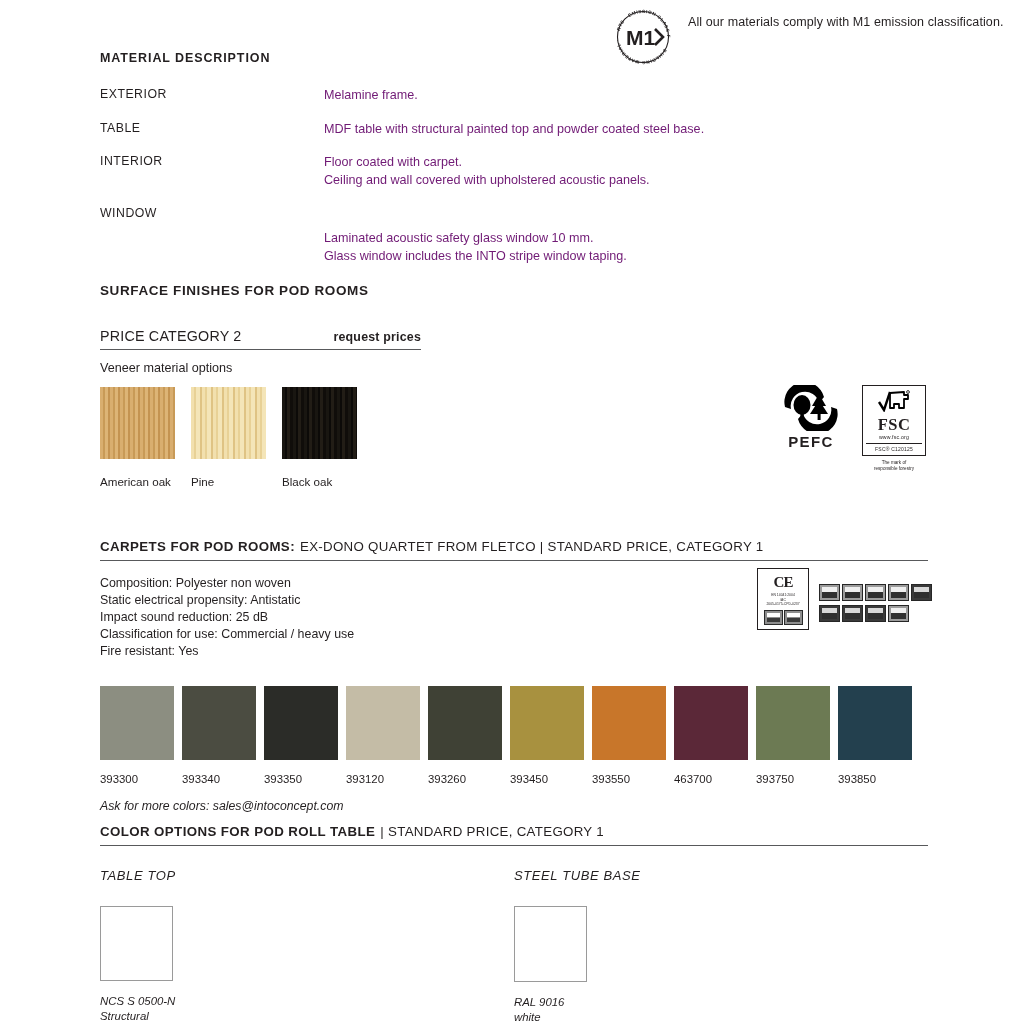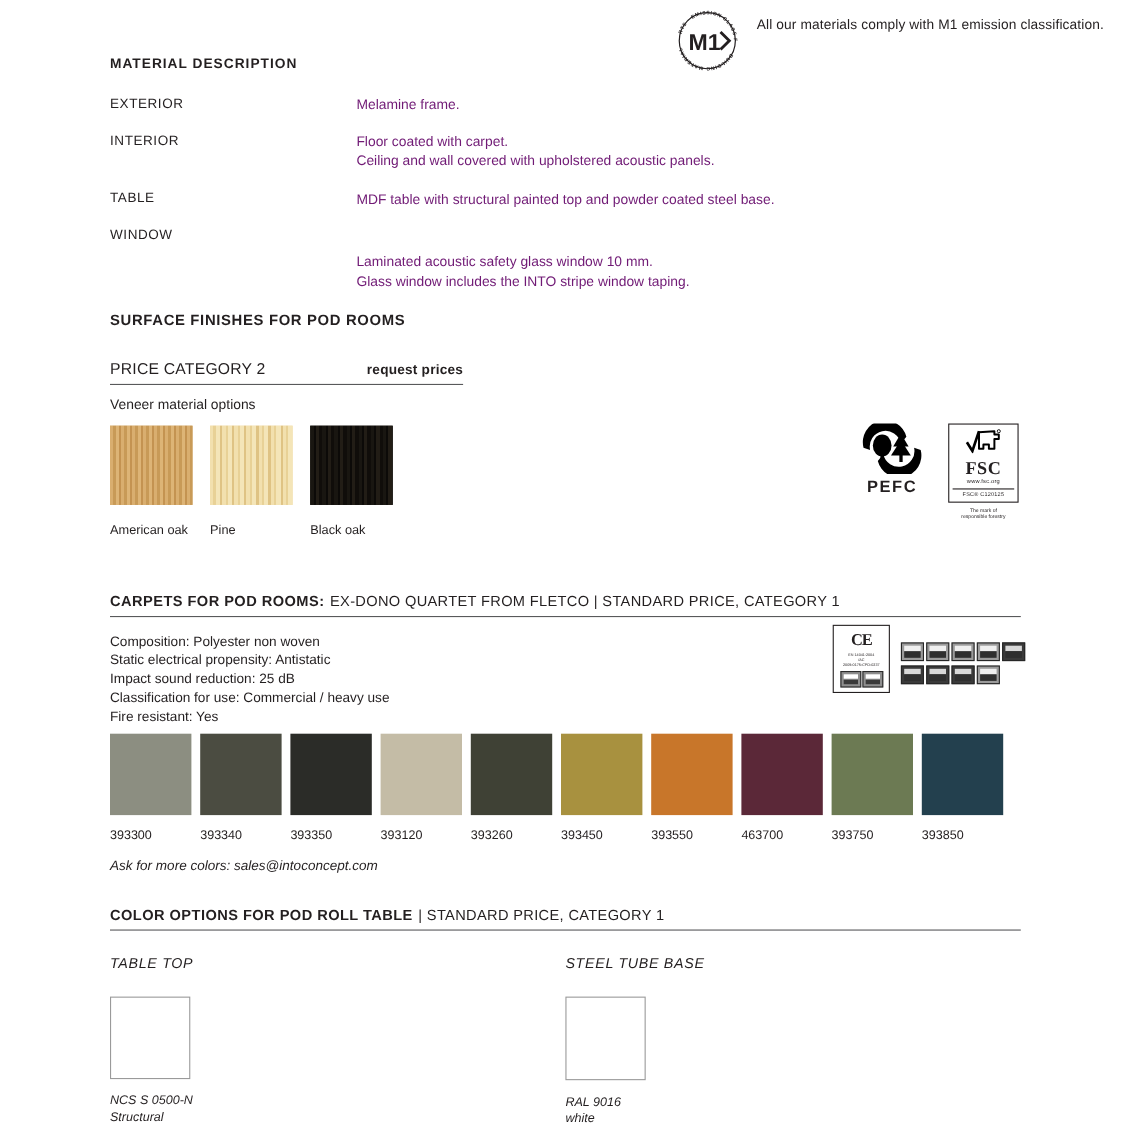--- a/index.html
+++ b/index.html
@@ -61,21 +61,21 @@
   .fsc-url { font-size: 5.2px; letter-spacing: .2px; margin-top: 1px; }
   .fsc-code { font-size: 5px; letter-spacing: .2px; margin-top: 3px; border-top: .6px solid #231f20; padding-top: 2px;}
   .fsc-tag { font-size: 4.6px; line-height: 6px; margin-top: 4px; text-align: center; width: 64px; }
 
   
   .carpets { position: absolute; left: 100px; top: 528px; width: 828px; }
   .rule-head { display: flex; align-items: baseline; border-bottom: 1.3px solid #58595b; padding-bottom: 6px; }
   .rule-head .b { font-size: 13.3px; font-weight: bold; letter-spacing: .4px; margin-top: 11px; }
   .rule-head .n { font-size: 13.3px; letter-spacing: .3px; margin-left: 5px; }
   .carp-specs { margin-top: 14px; font-size: 12.4px; line-height: 17px; }
-  .carp-grid { display: flex; margin-top: 7px; align-items: flex-end; }
+  .carp-grid { display: flex; margin-top: 26px; align-items: flex-end; }
   .cp { margin-right: 8px; }
   .cp .chip { width: 74px; height: 74px; }
   .cp .cap { font-size: 11.4px; margin-top: 13px; }
   .askmore { font-style: italic; font-size: 12.3px; margin-top: 14px; }
 
   
   .ce-area { position: absolute; left: 757px; top: 568px; display: flex; gap: 10px; align-items: flex-start;}
   .ce-box { width: 52px; height: 62px; border: 1px solid #231f20; display: flex; flex-direction: column; align-items: center; padding-top: 5px;}
   .ce-mark { font-size: 15px; font-weight: bold; font-family: "Liberation Serif", serif; letter-spacing: -1px; }
   .ce-fine { font-size: 3.4px; line-height: 4.6px; text-align: center; margin-top: 2px; }
@@ -129,29 +129,29 @@
   </div>
 
   <div class="matdesc">
     <div class="sec-title title">MATERIAL DESCRIPTION</div>
 
     <div class="matrow" style="margin-bottom:16px;">
       <div class="row-label lbl">EXTERIOR</div>
       <div class="row-text val" style="white-space:pre-line;">Melamine frame.</div>
     </div>
 
+    <div class="matrow" style="margin-bottom:16px;">
+      <div class="row-label lbl">TABLE</div>
+      <div class="row-text val" style="white-space:pre-line;">MDF table with structural painted top and powder coated steel base.</div>
+    </div>
+
     <div class="matrow" style="margin-bottom:17px;">
       <div class="row-label lbl">INTERIOR</div>
       <div class="row-text val" style="white-space:pre-line;">Floor coated with carpet.
 Ceiling and wall covered with upholstered acoustic panels.</div>
-    </div>
-
-    <div class="matrow" style="margin-bottom:16px;">
-      <div class="row-label lbl">TABLE</div>
-      <div class="row-text val" style="white-space:pre-line;">MDF table with structural painted top and powder coated steel base.</div>
     </div>
 
     <div class="matrow">
       <div class="row-label lbl">WINDOW</div>
       <div class="row-text val" style="white-space:pre-line;margin-top:24px;">Laminated acoustic safety glass window 10 mm.
 Glass window includes the INTO stripe window taping.</div>
     </div>
   </div>
 
   <div class="surface">

